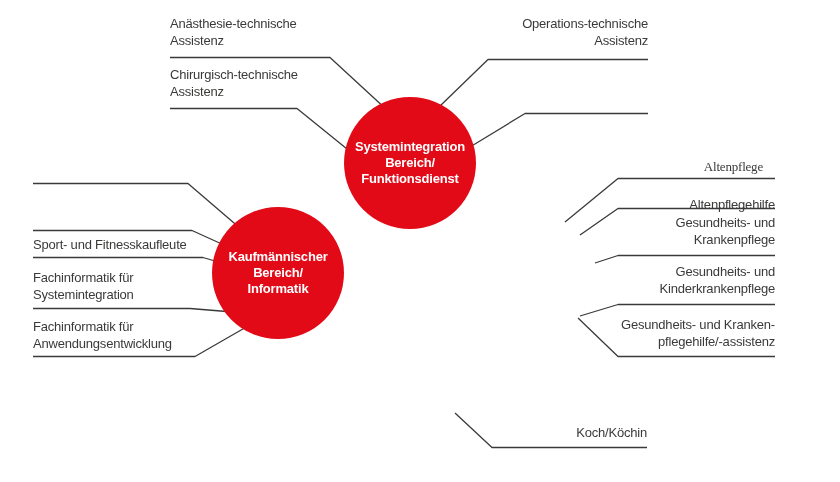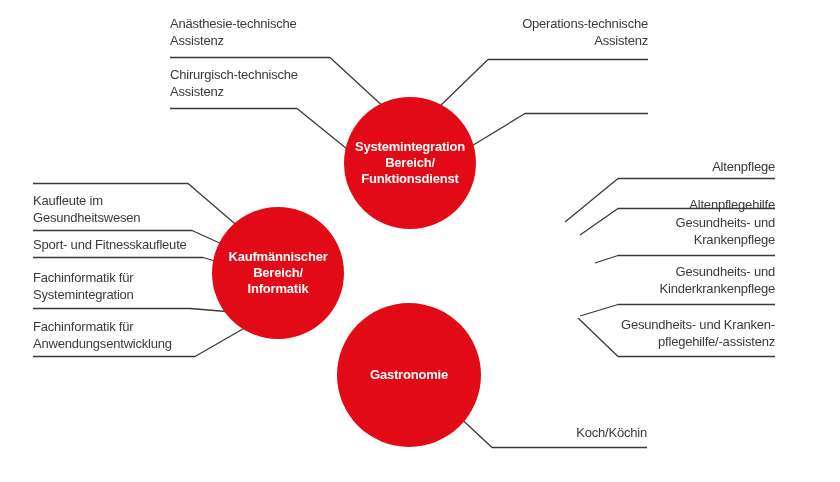--- a/index.html
+++ b/index.html
@@ -80,43 +80,38 @@
 Funktionsdienst</span>
   </div>
 
   <div class="node" style="left:212px; top:207px; width:132px; height:132px;">
     <span class="node-label">Kaufmännischer
 Bereich/
 Informatik</span>
   </div>
 
 
-  <div class="node" style="left:337px; top:303px; width:144px; height:144px;">
-    <span class="node-label">Gastronomie</span>
-  </div>
 
   <div class="sat align-left" style="left:170px; top:15px;">Anästhesie-technische
 Assistenz</div>
   <div class="sat align-left" style="left:170px; top:66px;">Chirurgisch-technische
 Assistenz</div>
 
   <div class="sat align-right" style="right:192px; top:15px;">Operations-technische
 Assistenz</div>
 
-  <div class="sat align-right" style="right:65px; top:158px;">Altenpflege</div>
+  <div class="sat align-right" style="right:77px; top:158px;font-family:Liberation Serif, serif;">Altenpflege</div>
   <div class="sat align-right" style="right:65px; top:196px;">Altenpflegehilfe</div>
   <div class="sat align-right" style="right:65px; top:214px;">Gesundheits- und
 Krankenpflege</div>
   <div class="sat align-right" style="right:65px; top:263px;">Gesundheits- und
 Kinderkrankenpflege</div>
   <div class="sat align-right" style="right:65px; top:316px;">Gesundheits- und Kranken-
 pflegehilfe/-assistenz</div>
 
-  <div class="sat align-left" style="left:33px; top:192px;">Kaufleute im
-Gesundheitswesen</div>
   <div class="sat align-left" style="left:33px; top:236px;text-align:right;">Sport- und Fitnesskaufleute</div>
   <div class="sat align-left" style="left:33px; top:269px;">Fachinformatik für
 Systemintegration</div>
   <div class="sat align-left" style="left:33px; top:318px;">Fachinformatik für
 Anwendungsentwicklung</div>
 
   <div class="sat align-right" style="right:193px; top:424px;">Koch/Köchin</div>
 
 </div>
 

